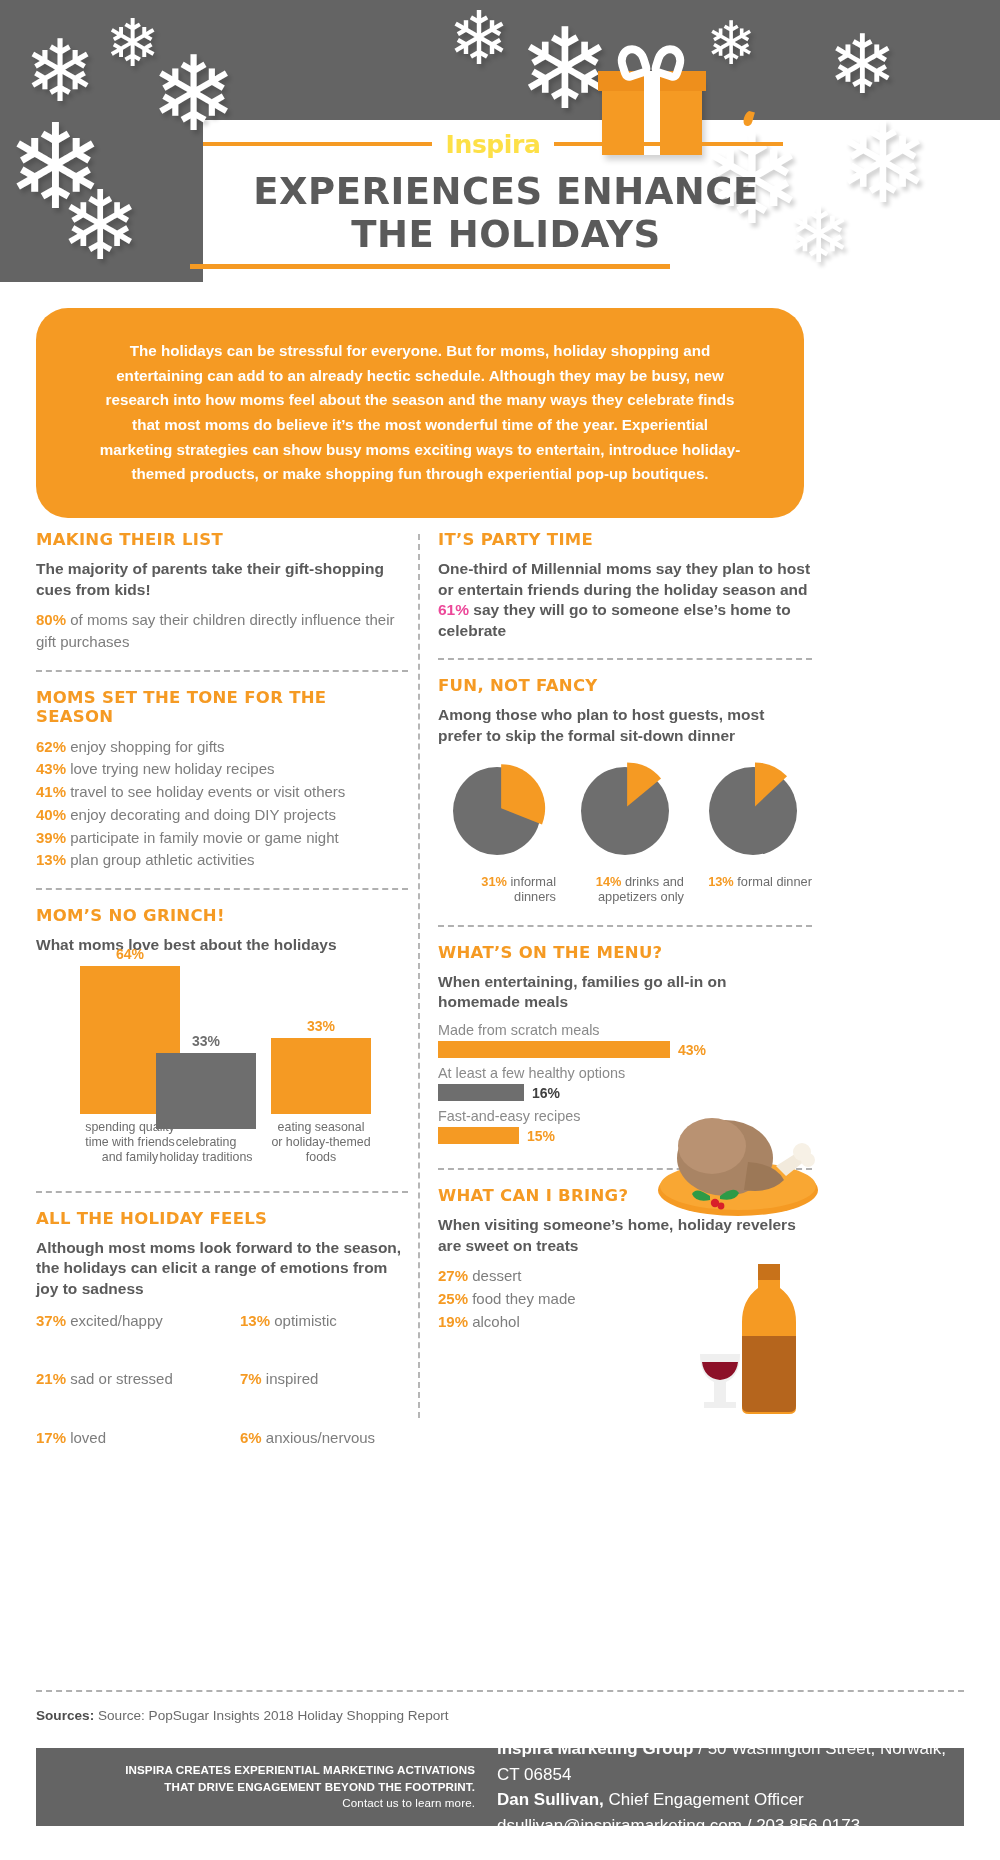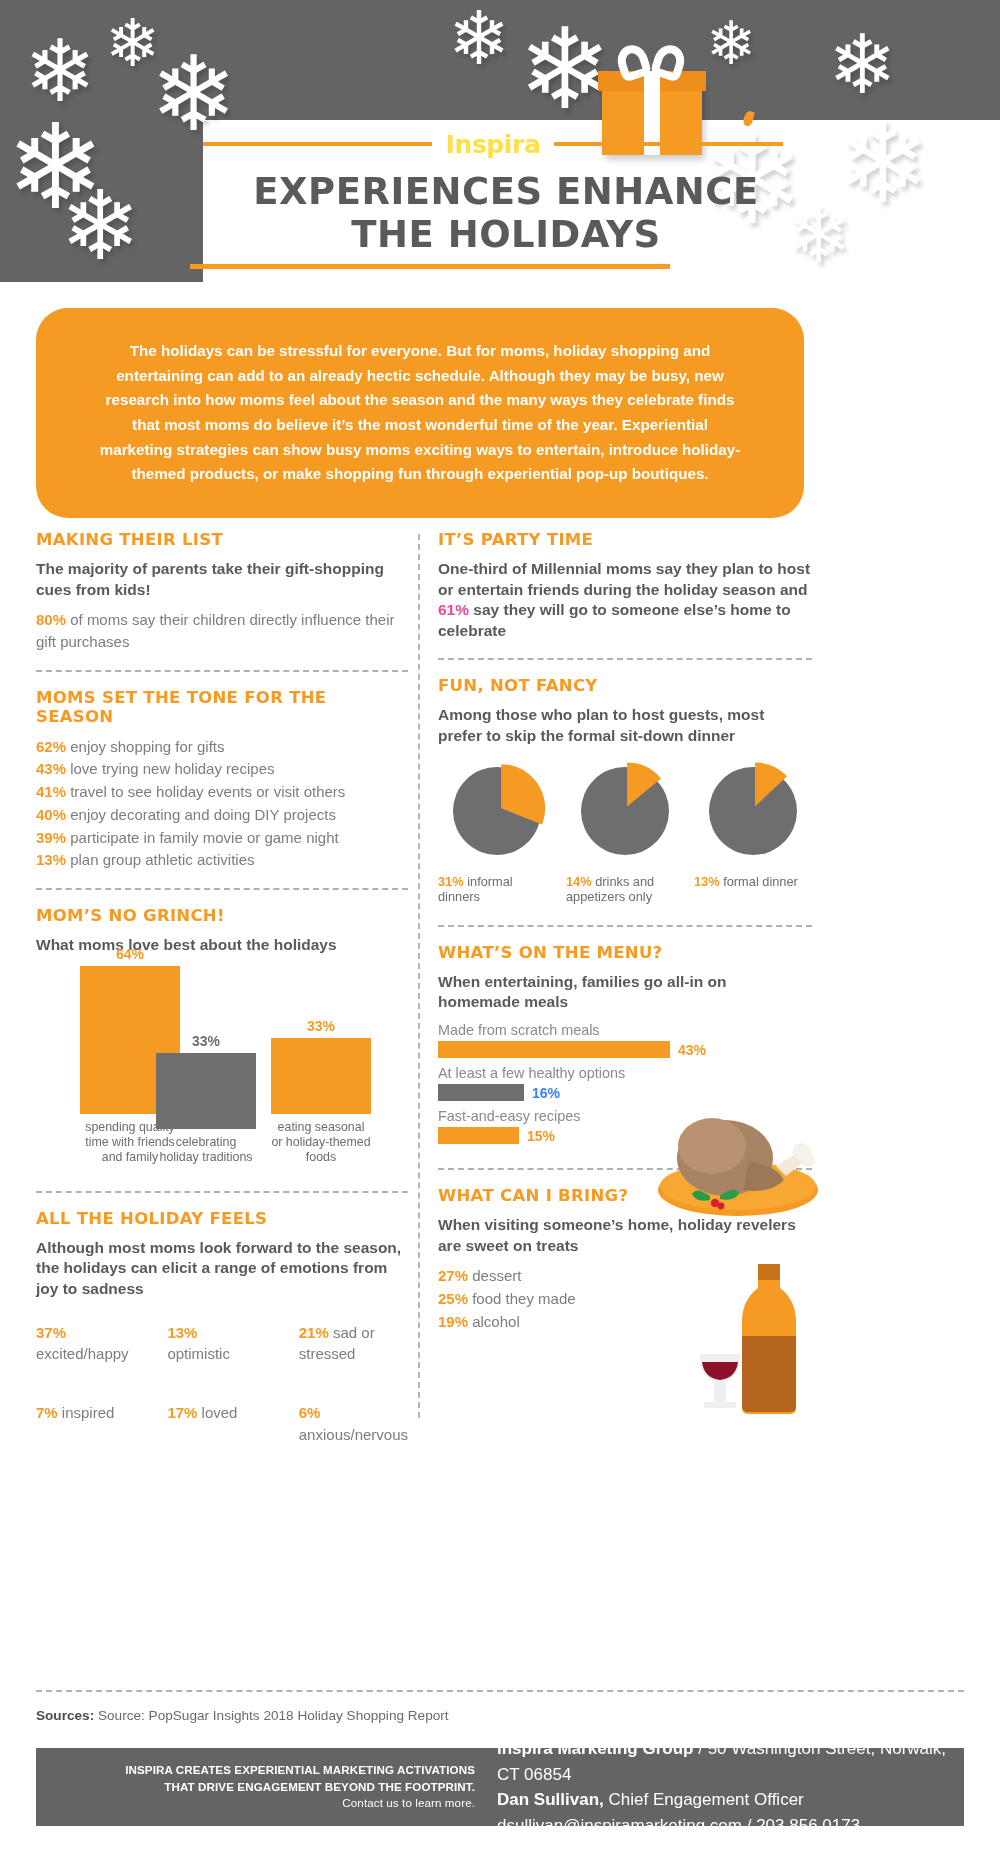--- a/index.html
+++ b/index.html
@@ -100,34 +100,34 @@
   .vbars { position:relative; height:200px; margin-top:8px; }
   .vbar-col { position:absolute; bottom:0; width:100px; text-align:center; }
   .vbar-val { font-size:14px; font-weight:700; margin-bottom:4px; }
   .vbar-rect { width:100%; }
   .vbar-lbl {
     font-size:12.4px; color:#6d6d6d; line-height:1.2; margin-top:6px;
   }
 
   
   .pies { display:flex; justify-content:space-between; margin-top:12px; }
-  .pie-item { width:118px; text-align:left; }
+  .pie-item { width:118px; text-align:right; }
   .pie-cap { font-size:12.8px; color:#6d6d6d; line-height:1.22; margin-top:7px; }
   .pie-cap b { color:#F59A23; font-weight:700; }
 
   
   .hb-label { font-size:14.4px; color:#8a8a8a; margin:7px 0 3px 0; }
   .hb-row { display:flex; align-items:center; gap:8px; }
   .hb-bar { height:17px; }
   .hb-val { font-size:14px; font-weight:700; }
 
   
   .emo-grid {
-    display:grid; grid-template-columns:1fr 1fr 1fr; column-gap:10px; row-gap:4px;
-    margin-top:22px;
+    display:grid; grid-template-columns:1fr 1fr; column-gap:10px; row-gap:4px;
+    margin-top:10px;
     gap:36px;
   }
 
   
   .turkey { position:absolute; left:650px; top:1090px; width:170px; height:130px; }
   .wine   { position:absolute; left:692px; top:1258px; width:130px; height:160px; }
 
   
   .src-dash {
     position:absolute; left:36px; top:1690px; width:928px; height:0;
@@ -303,21 +303,21 @@
           <div class="hb-label">Made from scratch meals</div>
           <div class="hb-row">
             <div class="hb-bar" style="width:232px;background:#F59A23"></div>
             <div class="hb-val" style="color:#F59A23">43%</div>
           </div>
         </div>
         <div>
           <div class="hb-label">At least a few healthy options</div>
           <div class="hb-row">
             <div class="hb-bar" style="width:86px;background:#6E6E6E"></div>
-            <div class="hb-val" style="color:#3b82f6">16%</div>
+            <div class="hb-val" style="color:#404040">16%</div>
           </div>
         </div>
         <div>
           <div class="hb-label">Fast-and-easy recipes</div>
           <div class="hb-row">
             <div class="hb-bar" style="width:81px;background:#F59A23"></div>
             <div class="hb-val" style="color:#F59A23">15%</div>
           </div>
         </div>
       </div>

